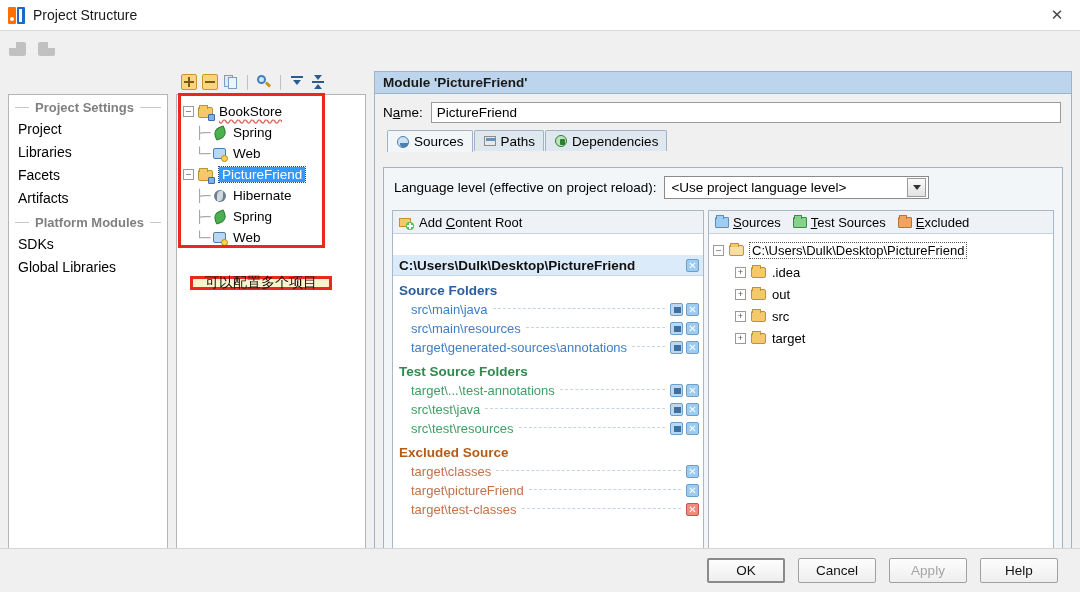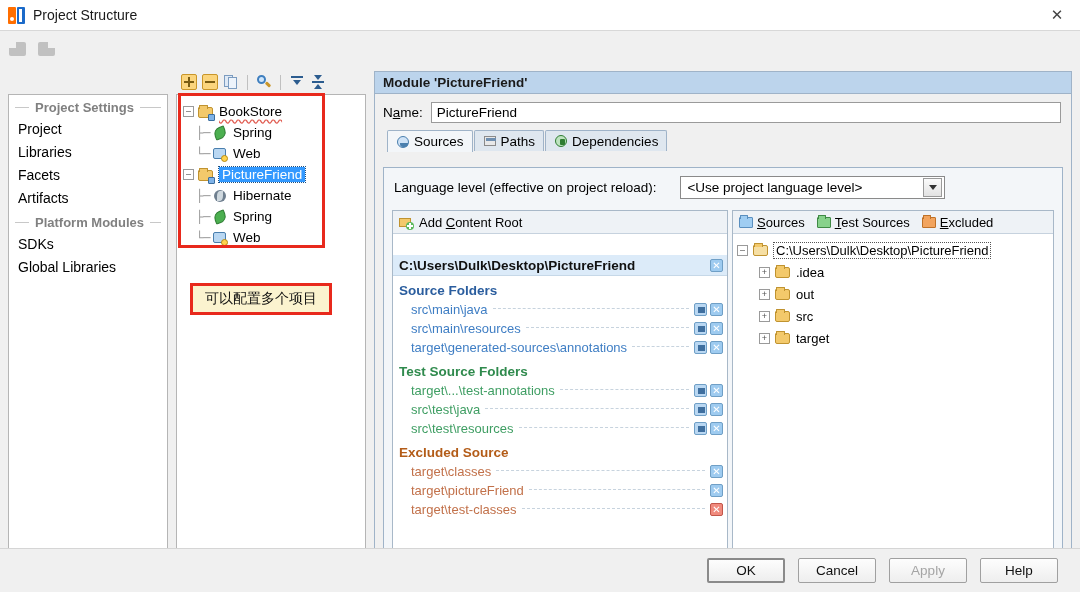--- a/index.html
+++ b/index.html
@@ -102,21 +102,21 @@
   .hib-ico{ position:absolute; left:2px; top:2px; width:12px; height:12px; background:#6f7f8f; border-radius:50%; }
   .hib-ico:after{ content:""; position:absolute; left:3px; top:1px; width:6px; height:10px; background:#cfd8de; border-radius:50% 0 50% 0; }
   .tlabel{ color:#000000; }
   .tlabel.selected{ background:#3399ff; color:#fff; padding:0 3px; outline:1px dotted #1c4f80; }
   .tlabel.squiggle{ text-decoration:underline wavy #e05a4f; text-underline-offset:3px; }
 
   .redbox{
     position:absolute; border:3px solid #e8291c; pointer-events:none;
   }
   .note-box{
-    position:absolute; left:190px; top:252px; width:142px; height:32px;
+    position:absolute; left:190px; top:245px; width:142px; height:14px;
     background:#fbf3cf; border:3px solid #e8291c;
     display:flex; align-items:center; justify-content:center;
     font-size:14px; color:#111; font-family:"DejaVu Sans", sans-serif;
   }
 
   
   .detail-panel{
     position:absolute; left:374px; top:40px; width:698px; height:501px;
     background:#f0f0f0; border:1px solid #9fb3c8;
   }
@@ -145,36 +145,36 @@
   .ti-src:after{ content:""; position:absolute; left:2px; top:6px; width:8px; height:4px; background:#4a7fae; border-radius:0 0 3px 3px;}
   .ti-paths{ position:absolute; left:1px;top:2px;width:12px;height:10px;background:#e8e8e8;border:1px solid #8a8a8a;}
   .ti-paths:after{ content:""; position:absolute; left:1px; top:1px; width:10px; height:3px; background:#6f8fb0;}
   .ti-dep{ position:absolute; left:1px;top:1px;width:12px;height:12px;border:1px solid #2f7d32;background:#bde3bf;border-radius:50%;}
   .ti-dep:after{ content:""; position:absolute; left:4px; top:3px; width:5px; height:6px; background:#2f7d32; border-radius:1px;}
 
   .tab-content{
     position:absolute; left:8px; right:8px; top:95px; bottom:8px;
     background:#f3f6f9; border:1px solid #9fb3c8;
   }
-  .lang-row{ display:flex; align-items:center; padding:8px 10px; gap:24px; }
+  .lang-row{ display:flex; align-items:center; padding:8px 10px; gap:8px; }
   .lang-label{ font-size:13.5px; }
   .combo{
     width:265px; height:23px; background:#fff; border:1px solid #8a8a8a;
     display:flex; align-items:center; justify-content:space-between; padding:0 2px 0 6px;
     font-size:13.5px; cursor:pointer;
   }
   .combo-btn{
     width:19px; height:19px; background:linear-gradient(#fbfbfb,#e2e2e2);
     border:1px solid #9a9a9a; display:flex;align-items:center;justify-content:center;
   }
   .combo-btn i{ width:0;height:0;border-left:4px solid transparent;border-right:4px solid transparent;border-top:5px solid #333; display:block;}
 
   .split{ position:absolute; left:8px; right:8px; top:42px; bottom:8px; display:flex; gap:4px; }
   .pane{ background:#fff; border:1px solid #a8b8c8; position:relative; overflow:hidden; }
-  .pane-left{ width:336px; flex:none; }
+  .pane-left{ width:312px; flex:none; }
   .pane-right{ flex:1; }
 
   .pane-head{
     height:23px; background:#eef2f6; border-bottom:1px solid #c6d2de;
     display:flex; align-items:center; padding-left:6px; gap:5px; font-size:13px;
   }
   .acr-ico{ width:15px; height:15px; position:relative; }
   .acr-ico .f{ position:absolute; left:0; top:3px; width:12px; height:9px; background:#f3c96b; border:1px solid #c09330;}
   .acr-ico .p{ position:absolute; right:0; bottom:0; width:8px; height:8px; background:#5cb85c; border-radius:50%;}
   .acr-ico .p:before{ content:""; position:absolute; left:3px; top:1px; width:2px; height:6px; background:#fff;}

